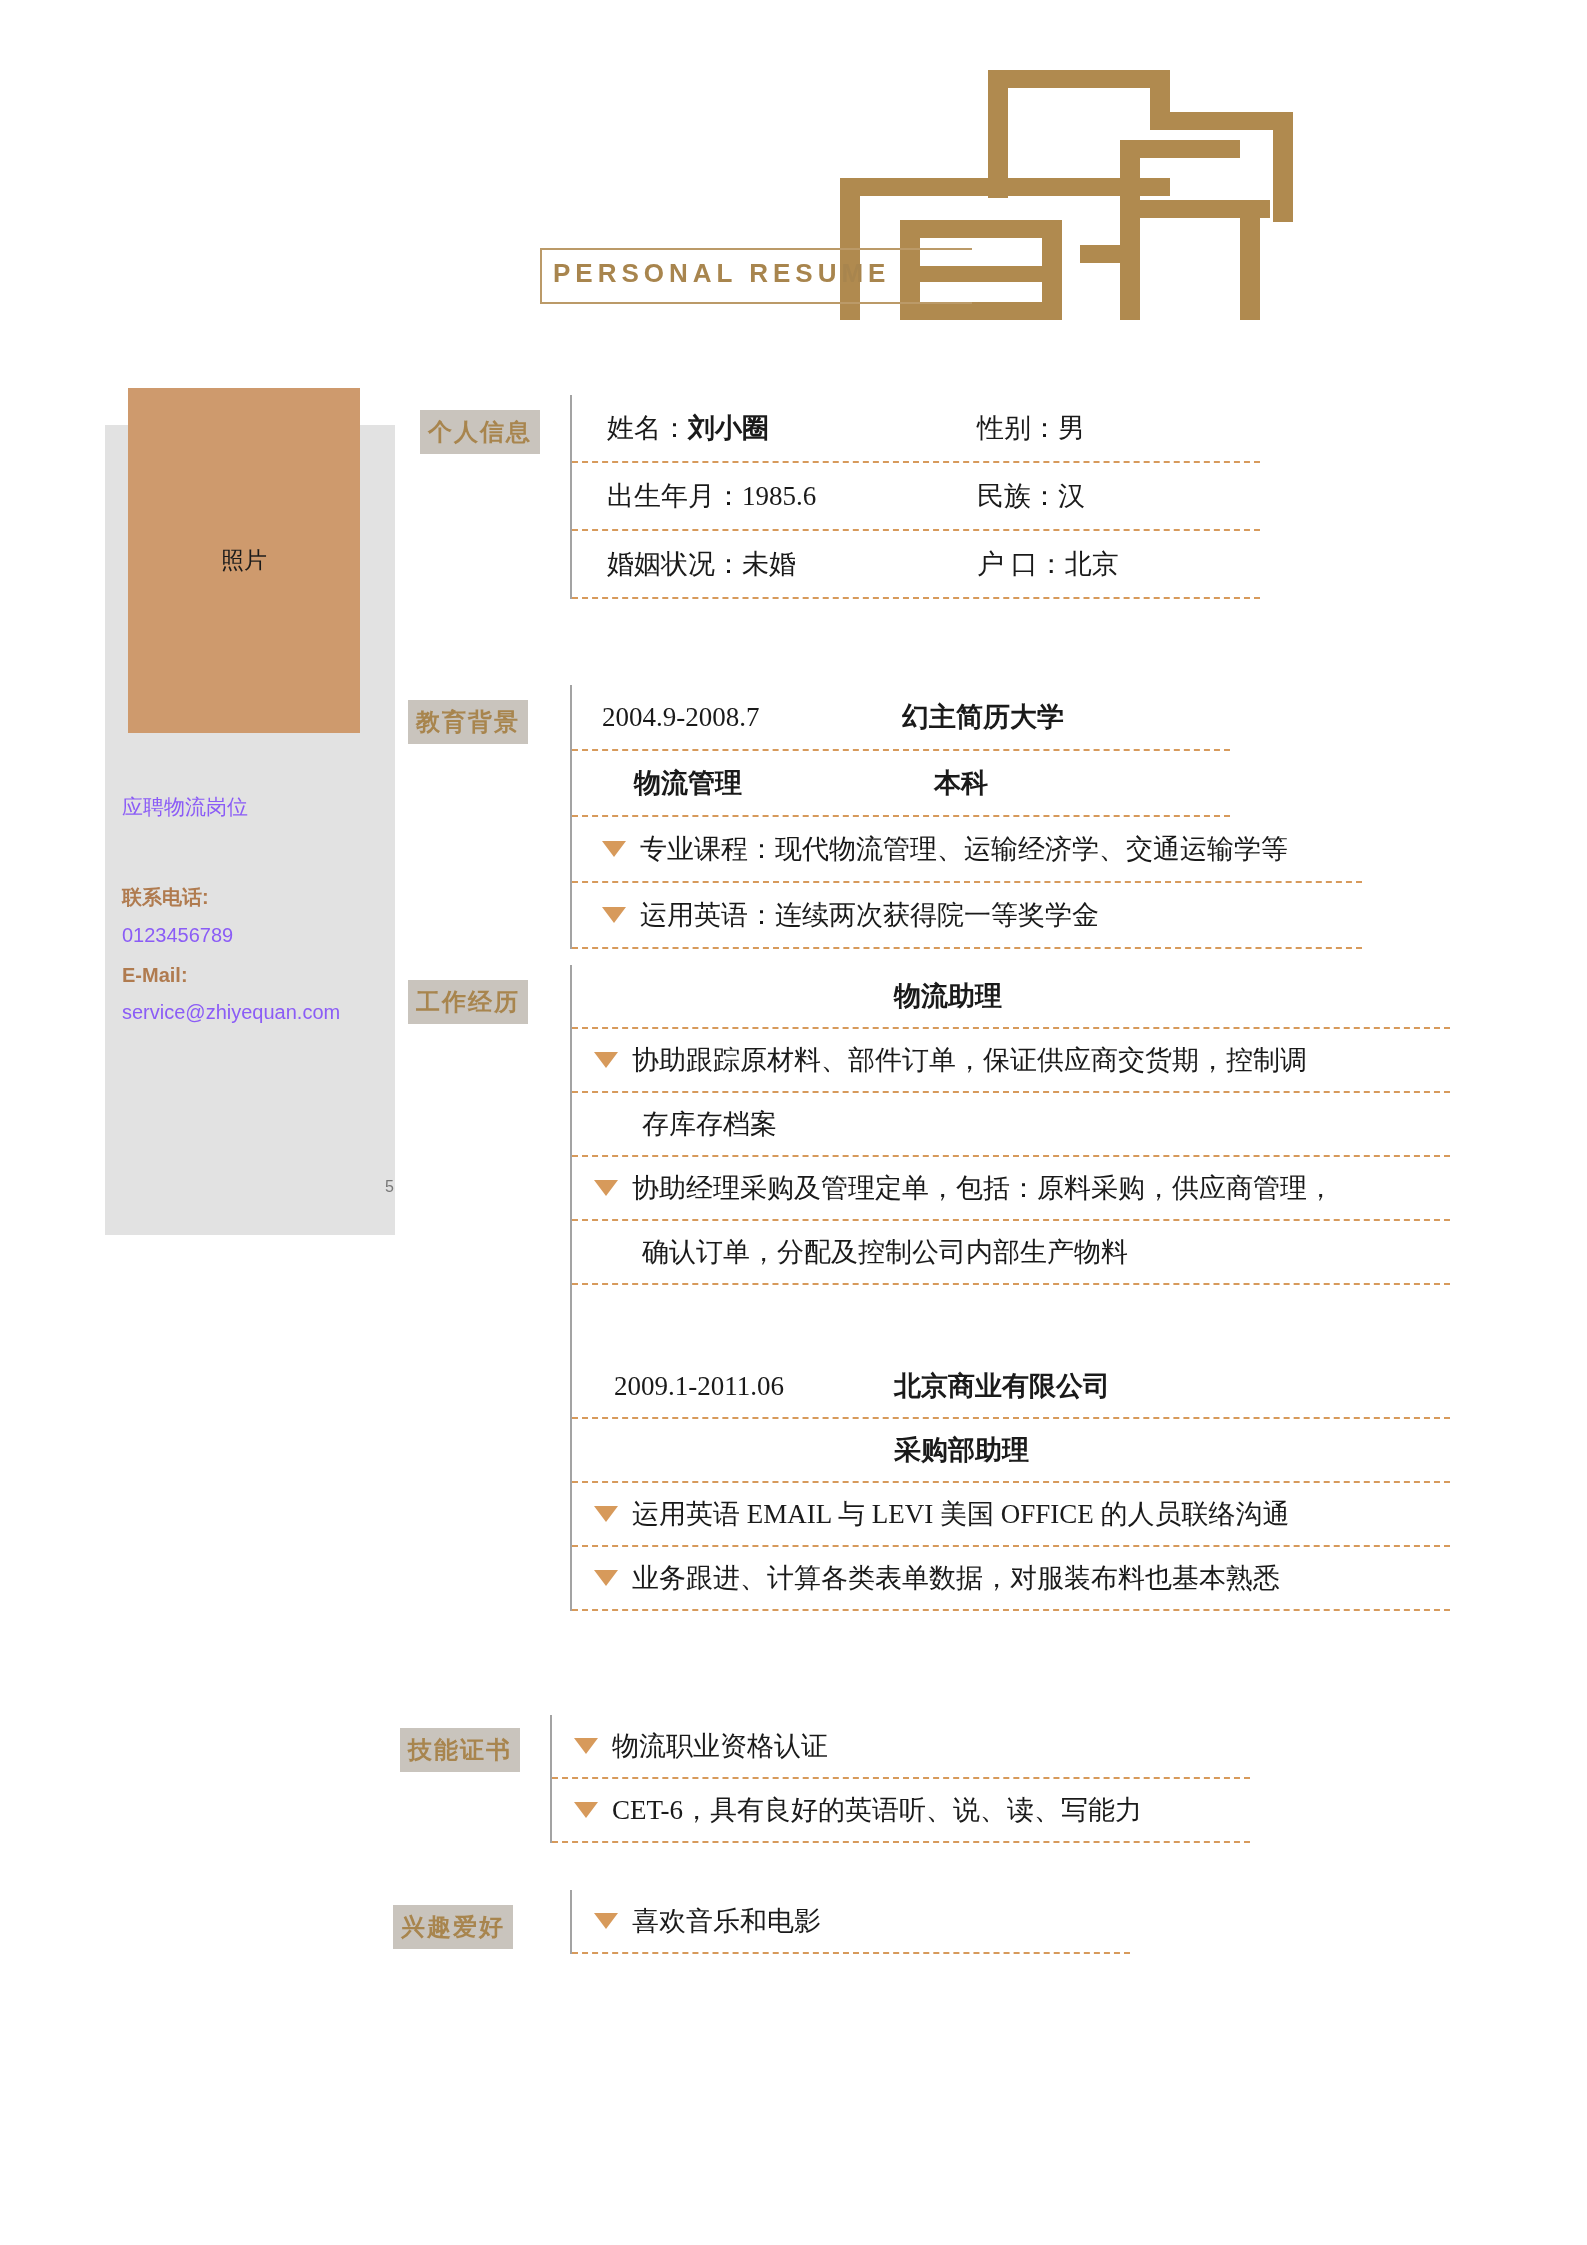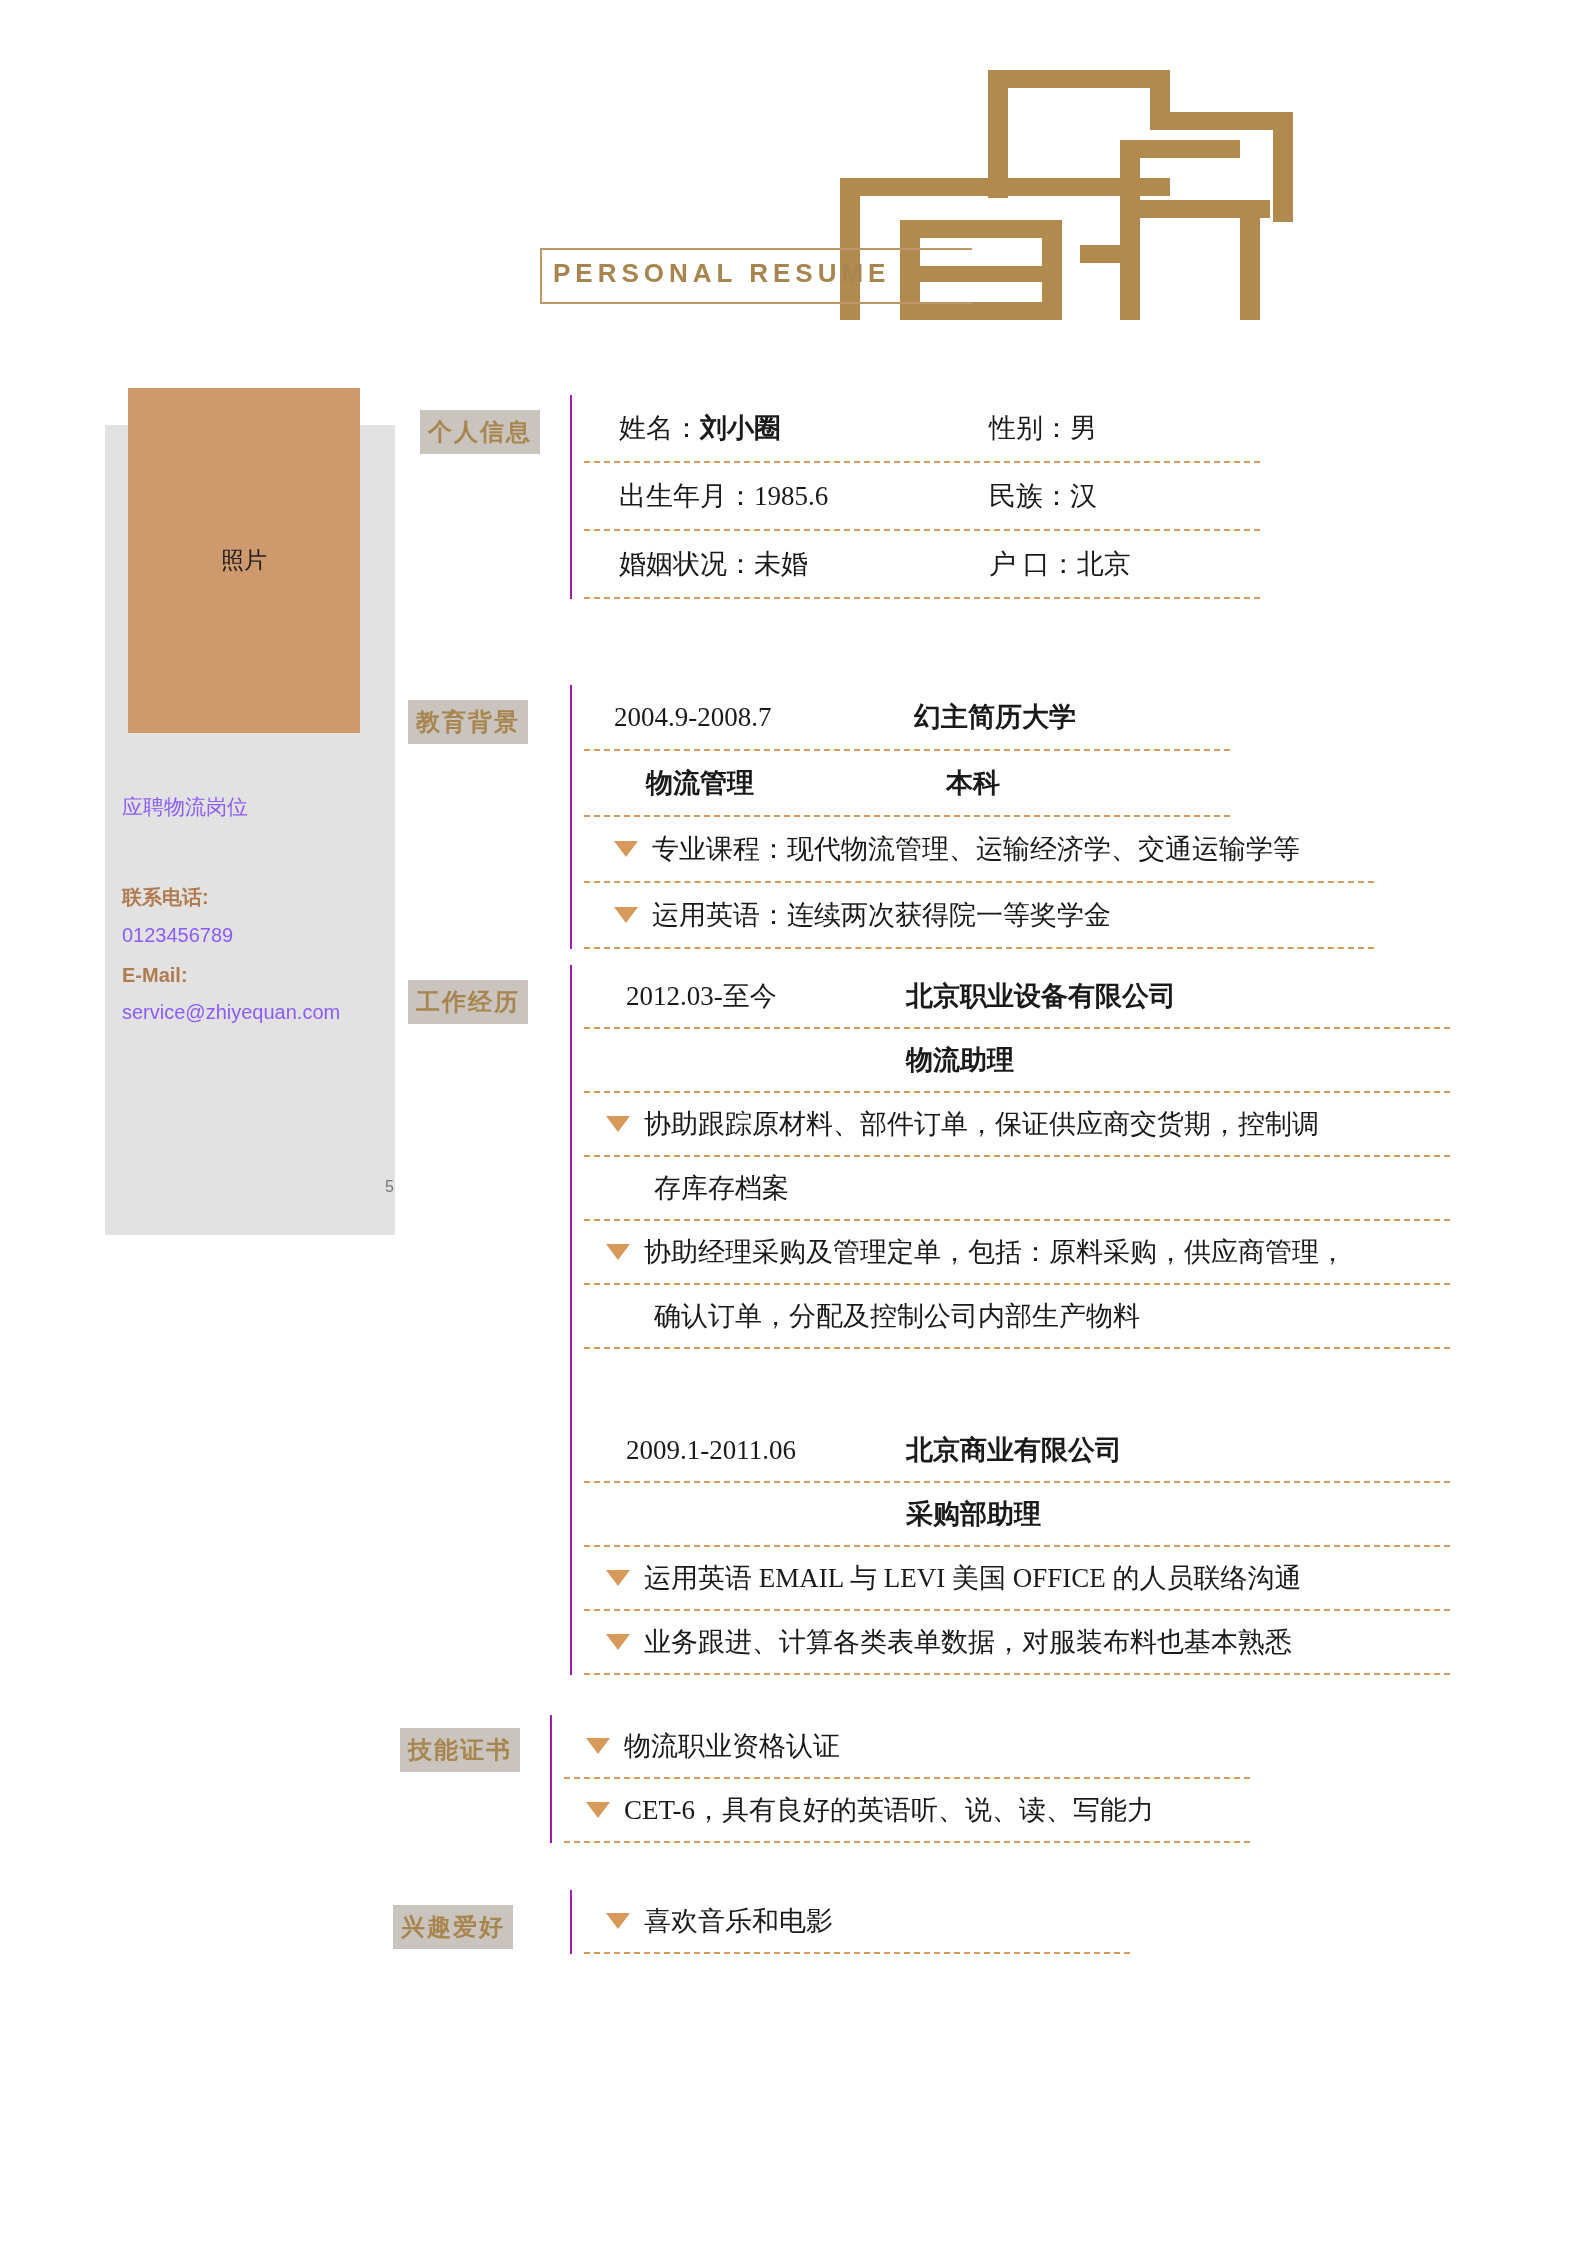--- a/index.html
+++ b/index.html
@@ -102,22 +102,22 @@
     font-weight: bold;
     font-size: 24px;
     letter-spacing: 2px;
     padding: 6px 8px;
     white-space: nowrap;
   }
 
   
   .block {
     position: absolute;
-    border-left: 2px solid #a21caf;
-    padding-left: 12px;
+    border-left: 2px solid #a3a3a3;
+    padding-left: 0;
     box-sizing: border-box;
   }
   .row {
     border-bottom: 2px dashed #d79a5b;
     box-sizing: border-box;
     position: relative;
     display: flex;
     align-items: center;
   }
   .row:last-child { }
@@ -252,24 +252,20 @@
   </div>
   <div class="row r-wide">
     <span class="tri"></span>
     <div class="cell">运用英语：连续两次获得院一等奖学金</div>
   </div>
 </div>
 
 <div class="block" id="work-block">
 
   <div class="row">
-    <div class="cell" style="width:280px; padding-left:20px;">2012.03-至今</div>
-    <div class="cell bold">北京职业设备有限公司</div>
-  </div>
-  <div class="row">
     <div class="cell bold" style="padding-left:300px;">物流助理</div>
   </div>
   <div class="row">
     <span class="tri"></span>
     <div class="cell">协助跟踪原材料、部件订单，保证供应商交货期，控制调</div>
   </div>
   <div class="row">
     <div class="cell" style="padding-left:48px;">存库存档案</div>
   </div>
   <div class="row">

